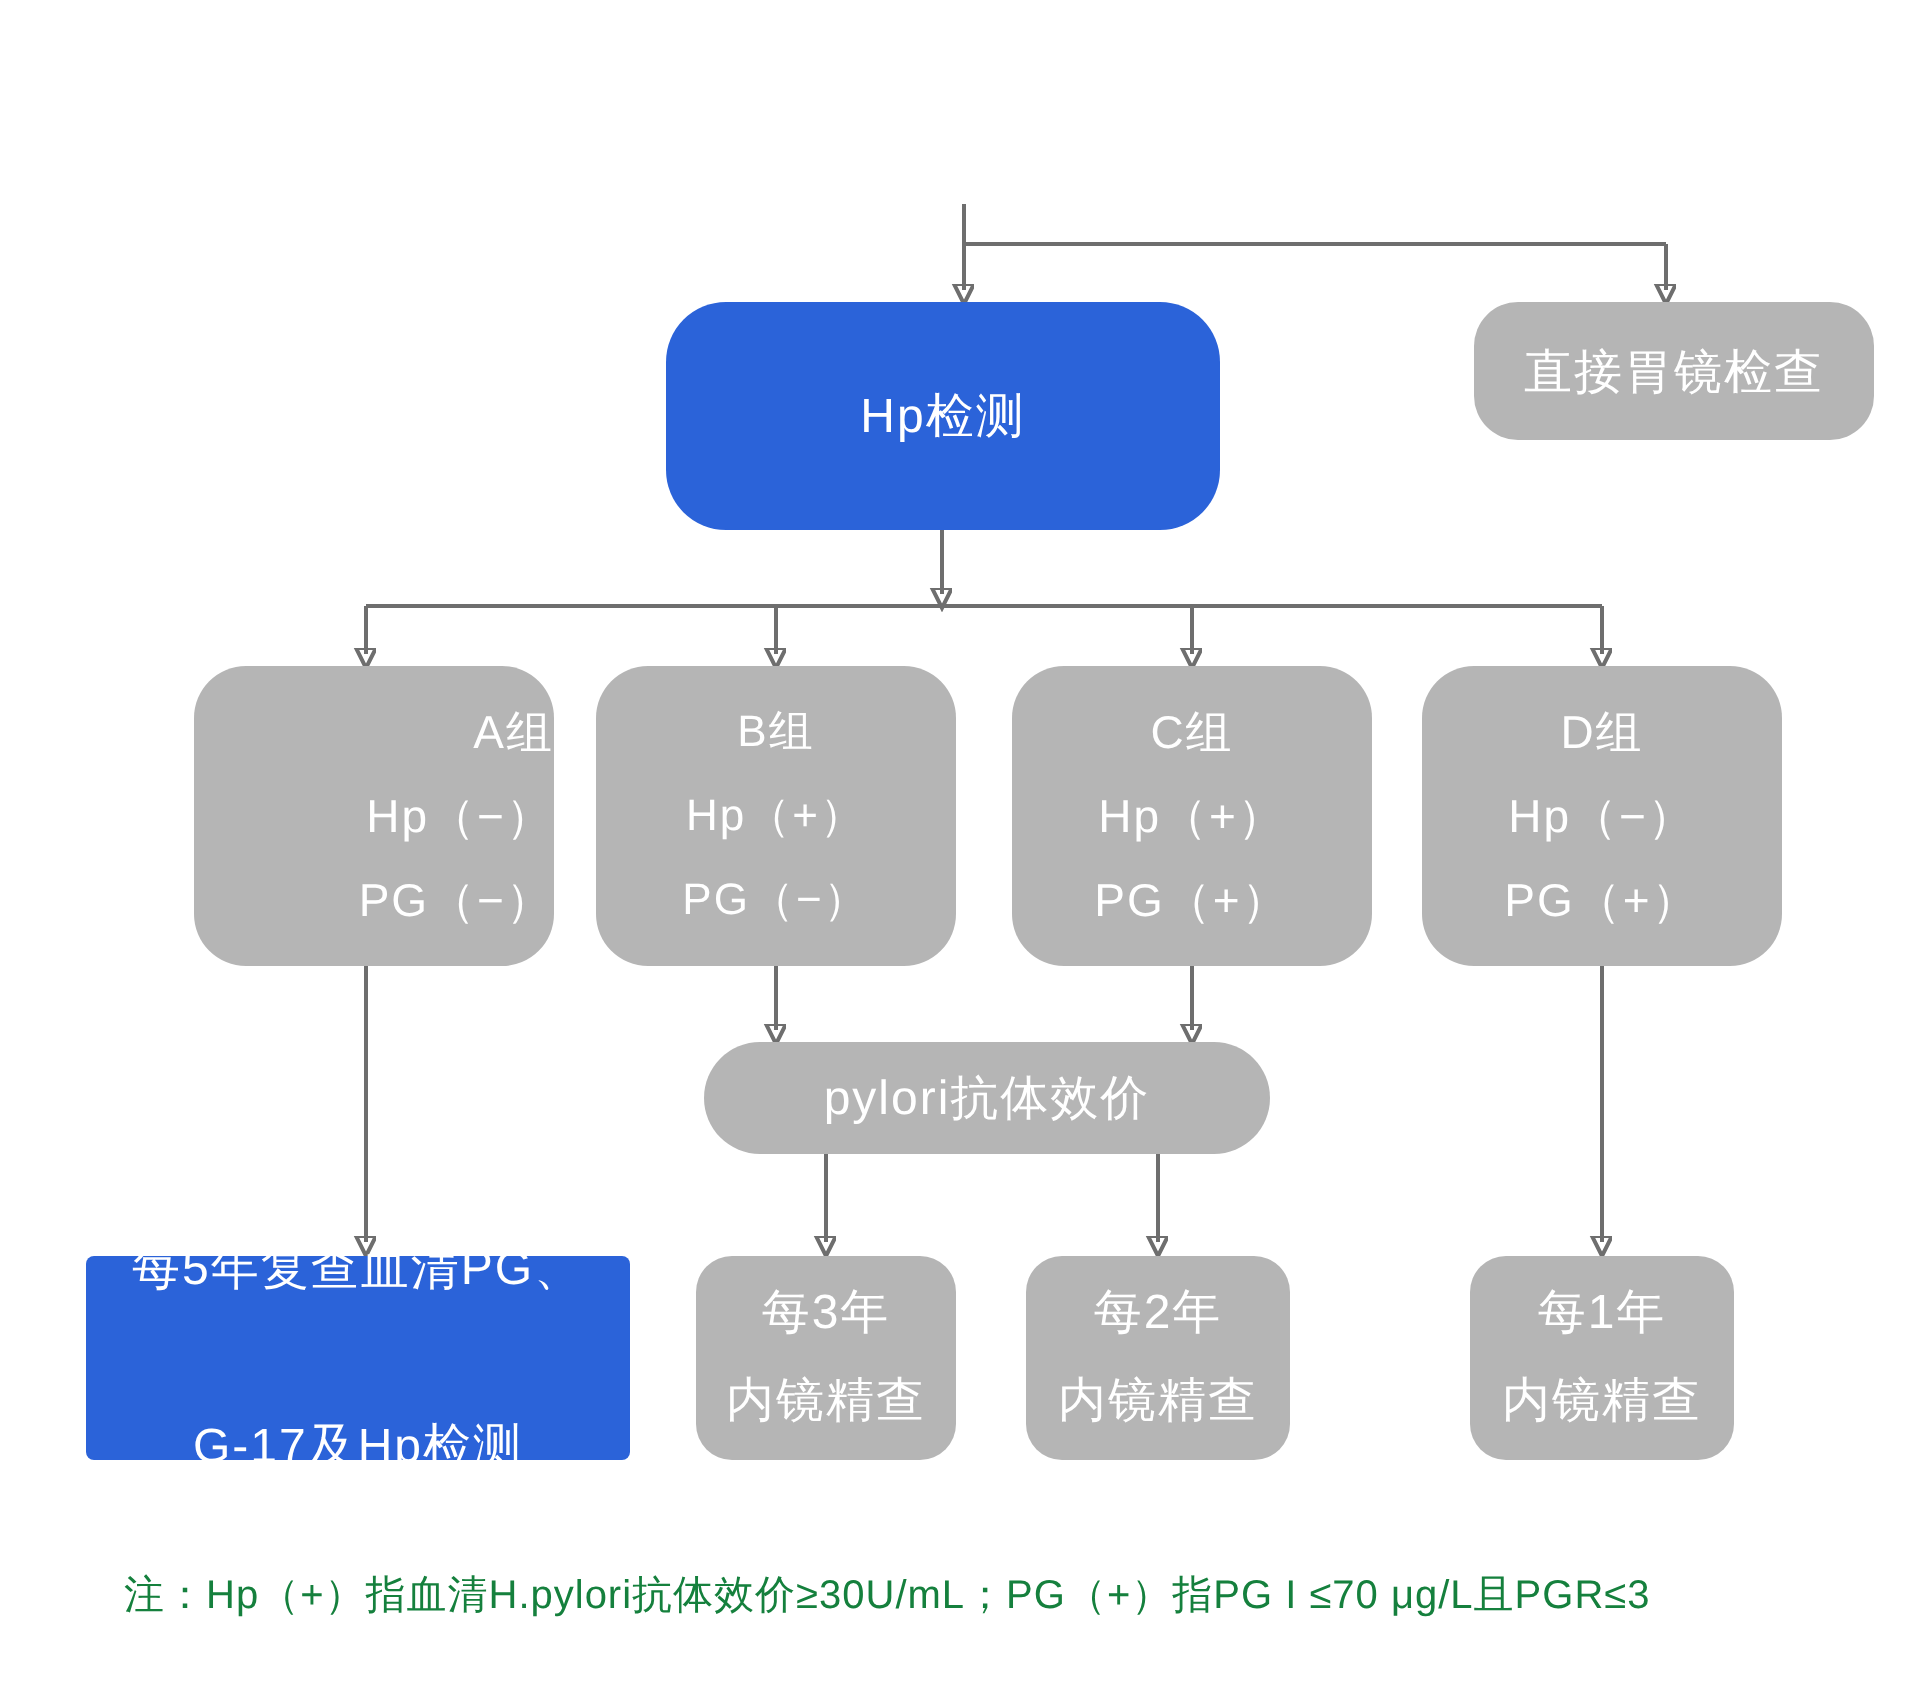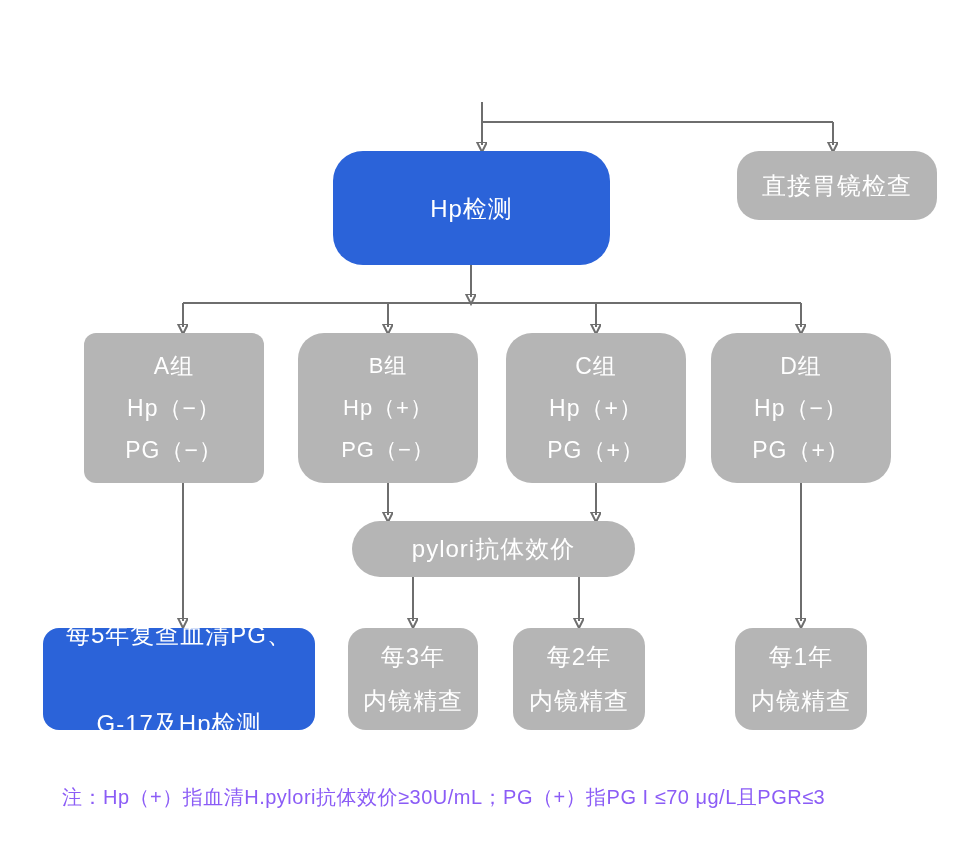--- a/index.html
+++ b/index.html
@@ -10,21 +10,21 @@
   .node{
     position:absolute;z-index:2;
     display:flex;flex-direction:column;align-items:center;justify-content:center;
     background:#b5b5b5;color:#ffffff;text-align:center;
     letter-spacing:1px;
   }
   .node.blue{background:#2b63d9;}
   .node span{display:block;}
   .note{
     position:absolute;z-index:2;left:62px;top:784px;
-    font-size:20px;color:#8b5cf6;letter-spacing:0.5px;white-space:nowrap;
+    font-size:20px;color:#15803d;letter-spacing:0.5px;white-space:nowrap;
   }
 </style>
 </head>
 <body>
 
 <div class="canvas">
 
   <svg class="connectors" width="964" height="850" viewBox="0 0 964 850">
     <defs>
       <marker id="arrow" markerUnits="userSpaceOnUse" markerWidth="12" markerHeight="12" refX="3" refY="5" orient="auto">
@@ -56,21 +56,21 @@
 
 
   <div class="node blue" style="left:333px;top:151px;width:277px;height:114px;border-radius:30px;font-size:24px;line-height:41px;">
     <span>Hp检测</span>
   </div>
 
   <div class="node" style="left:737px;top:151px;width:200px;height:69px;border-radius:22px;font-size:24px;">
     <span>直接胃镜检查</span>
   </div>
 
-  <div class="node" style="left:84px;top:333px;width:180px;height:150px;border-radius:12px;font-size:23px;line-height:42px;">
+  <div class="node" style="left:97px;top:333px;width:180px;height:150px;border-radius:26px;font-size:23px;line-height:42px;align-items:flex-end;">
     <span>A组</span>
     <span>Hp（−）</span>
     <span>PG（−）</span>
   </div>
 
   <div class="node" style="left:298px;top:333px;width:180px;height:150px;border-radius:26px;font-size:22px;line-height:42px;">
     <span>B组</span>
     <span>Hp（+）</span>
     <span>PG（−）</span>
   </div>
@@ -84,21 +84,21 @@
   <div class="node" style="left:711px;top:333px;width:180px;height:150px;border-radius:26px;font-size:23px;line-height:42px;">
     <span>D组</span>
     <span>Hp（−）</span>
     <span>PG（+）</span>
   </div>
 
   <div class="node" style="left:352px;top:521px;width:283px;height:56px;border-radius:28px;font-size:24px;">
     <span>pylori抗体效价</span>
   </div>
 
-  <div class="node blue" style="left:43px;top:628px;width:272px;height:102px;border-radius:16px;font-size:24px;line-height:44px;gap:45px;">
+  <div class="node blue" style="left:43px;top:628px;width:272px;height:102px;border-radius:4px;font-size:24px;line-height:44px;gap:45px;">
     <span>每5年复查血清PG、</span>
     <span>G-17及Hp检测</span>
   </div>
 
   <div class="node" style="left:348px;top:628px;width:130px;height:102px;border-radius:18px;font-size:24px;line-height:44px;">
     <span>每3年</span>
     <span>内镜精查</span>
   </div>
 
   <div class="node" style="left:513px;top:628px;width:132px;height:102px;border-radius:18px;font-size:24px;line-height:44px;">

